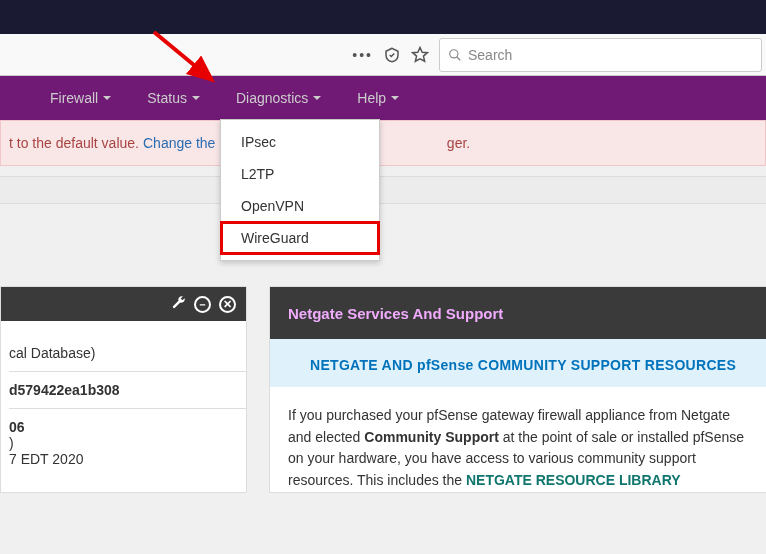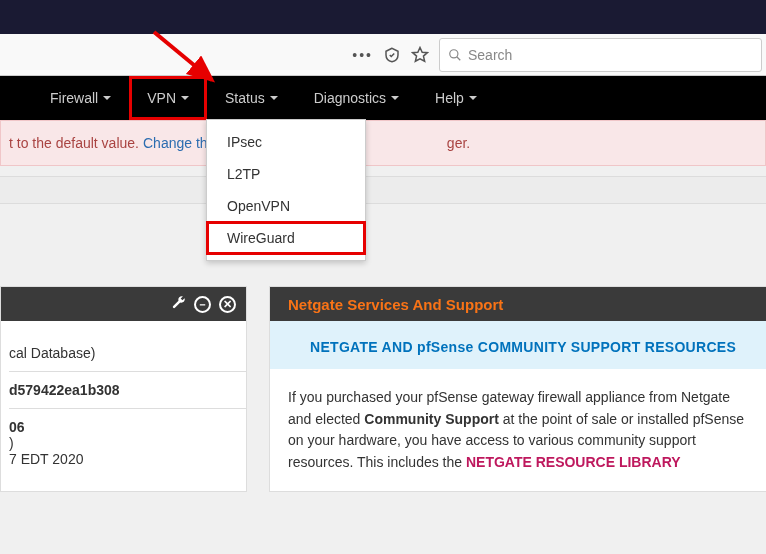--- a/index.html
+++ b/index.html
@@ -46,21 +46,21 @@
     border-radius: 3px;
     display: flex;
     align-items: center;
     padding: 16px 8px;
     margin-right: 4px;
     color: #888;
     background: #fff;
   }
   .search-box svg { margin-right: 6px; }
   .navbar {
-    background: #000000;
+    background: #701a75;
     height: 44px;
     display: flex;
     align-items: flex-end;
     padding-left: 32px;
     gap: 0;
   }
   .nav-item {
     color: #ccc;
     padding: 0 18px;
     height: 44px;
@@ -76,21 +76,21 @@
   }
   .caret {
     width: 0; height: 0;
     border-left: 4px solid transparent;
     border-right: 4px solid transparent;
     border-top: 4px solid #ccc;
   }
   .dropdown {
     position: absolute;
     top: 119px;
-    left: 206px;
+    left: 220px;
     width: 160px;
     background: #fff;
     border: 1px solid #ccc;
     box-shadow: 0 2px 6px rgba(0,0,0,0.2);
     z-index: 10;
     padding: 6px 0;
   }
   .dropdown-item {
     padding: 8px 20px;
     color: #333;
@@ -146,25 +146,25 @@
   .left-body > div { padding: 10px 0; }
   .sep { border-top: 1px solid #ddd; }
   .right-panel {
     flex: 1;
     background: #fff;
     border: 1px solid #ddd;
     margin-right: -2px;
   }
   .right-header {
     background: #3a3a3a;
-    height: 34px;
+    height: 52px;
     display: flex;
     align-items: center;
     padding-left: 18px;
-    color: #f97316;
+    color: #f0abfc;
     font-weight: bold;
     font-size: 15px;
   }
   .contract-row {
     display: flex;
     padding: 16px 0 16px 60px;
     font-size: 14px;
     border-bottom: 4px solid #0072bc;
   }
   .contract-label { font-weight: bold; width: 120px; color:#333; }
@@ -177,21 +177,21 @@
     font-size: 14px;
     padding: 18px 0 14px 40px;
     letter-spacing: 0.3px;
   }
   .body-text {
     padding: 18px 18px 0 18px;
     color: #333;
     line-height: 1.55;
     font-size: 14px;
   }
-  .body-text .link { color: #be185d; font-weight: bold; }
+  .body-text .link { color: #0f766e; font-weight: bold; }
   .arrow {
     position: absolute;
     top: 28px; left: 148px;
     z-index: 20;
     pointer-events:none;
   }
 </style>
 </head>
 <body>
 
@@ -229,24 +229,20 @@
     </svg>
     <span>Search</span>
   </div>
 </div>
 
 <div class="navbar">
   <div class="nav-item">
       <span>Firewall</span>
       <span class="caret"></span>
     </div>
-  <div class="nav-item highlighted">
-      <span>VPN</span>
-      <span class="caret"></span>
-    </div>
   <div class="nav-item">
       <span>Status</span>
       <span class="caret"></span>
     </div>
   <div class="nav-item">
       <span>Diagnostics</span>
       <span class="caret"></span>
     </div>
   <div class="nav-item">
       <span>Help</span>

